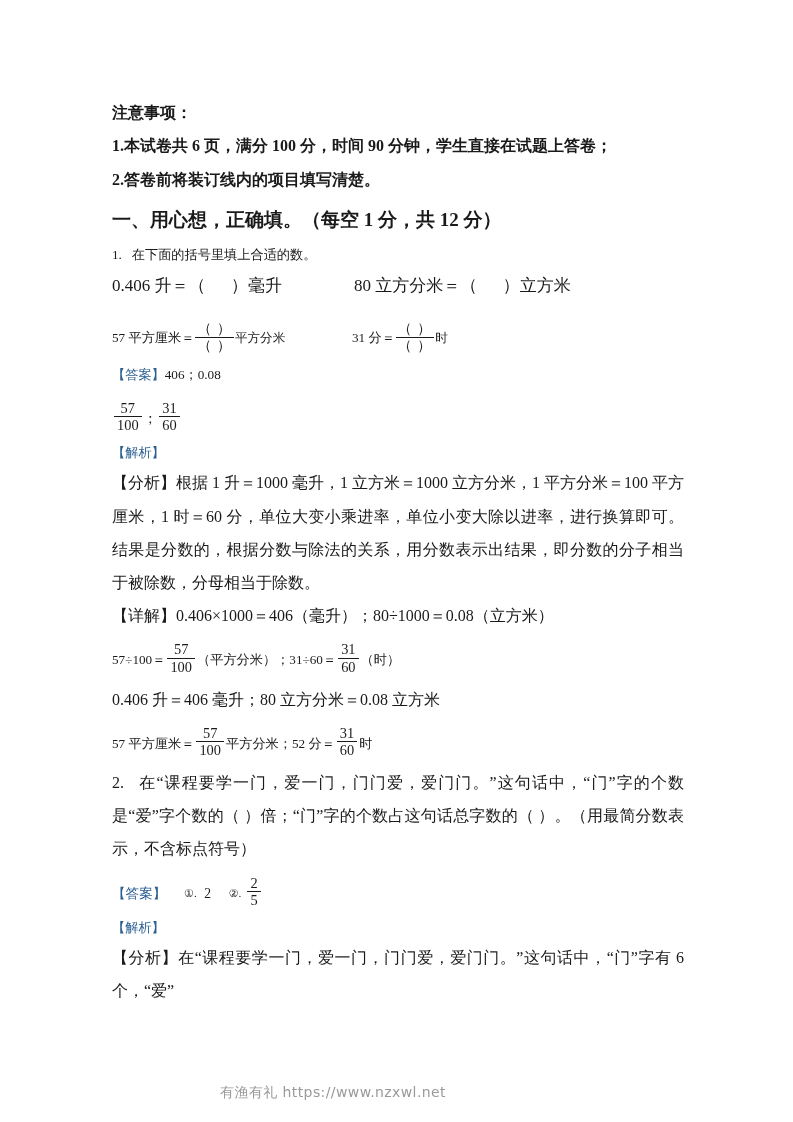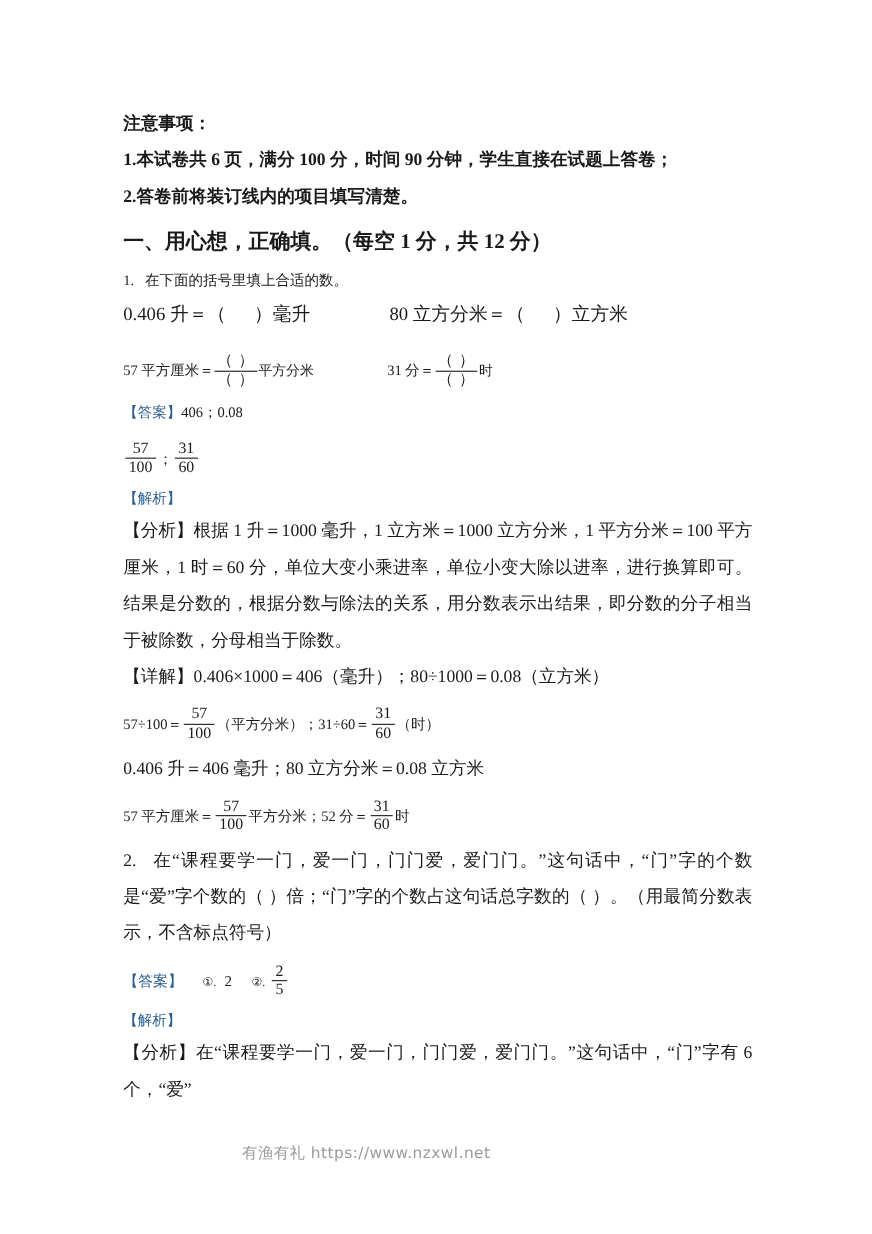--- a/index.html
+++ b/index.html
@@ -161,21 +161,21 @@
     text-align: center;
     font-size: 11px;
   }
 
   .ans-items { white-space: pre; }
 
   
   .footer {
     position: absolute;
     left: 0;
-    top: 1040px;
+    top: 1084px;
     width: 666px;
     text-align: center;
     color: #9a9a9a;
     font-size: 14px;
     font-family: "DejaVu Sans", "Liberation Sans", sans-serif;
     letter-spacing: 0.4px;
   }
   .footer .wm-cn { font-family: "DejaVu Sans", sans-serif; }
 </style>
 </head>

